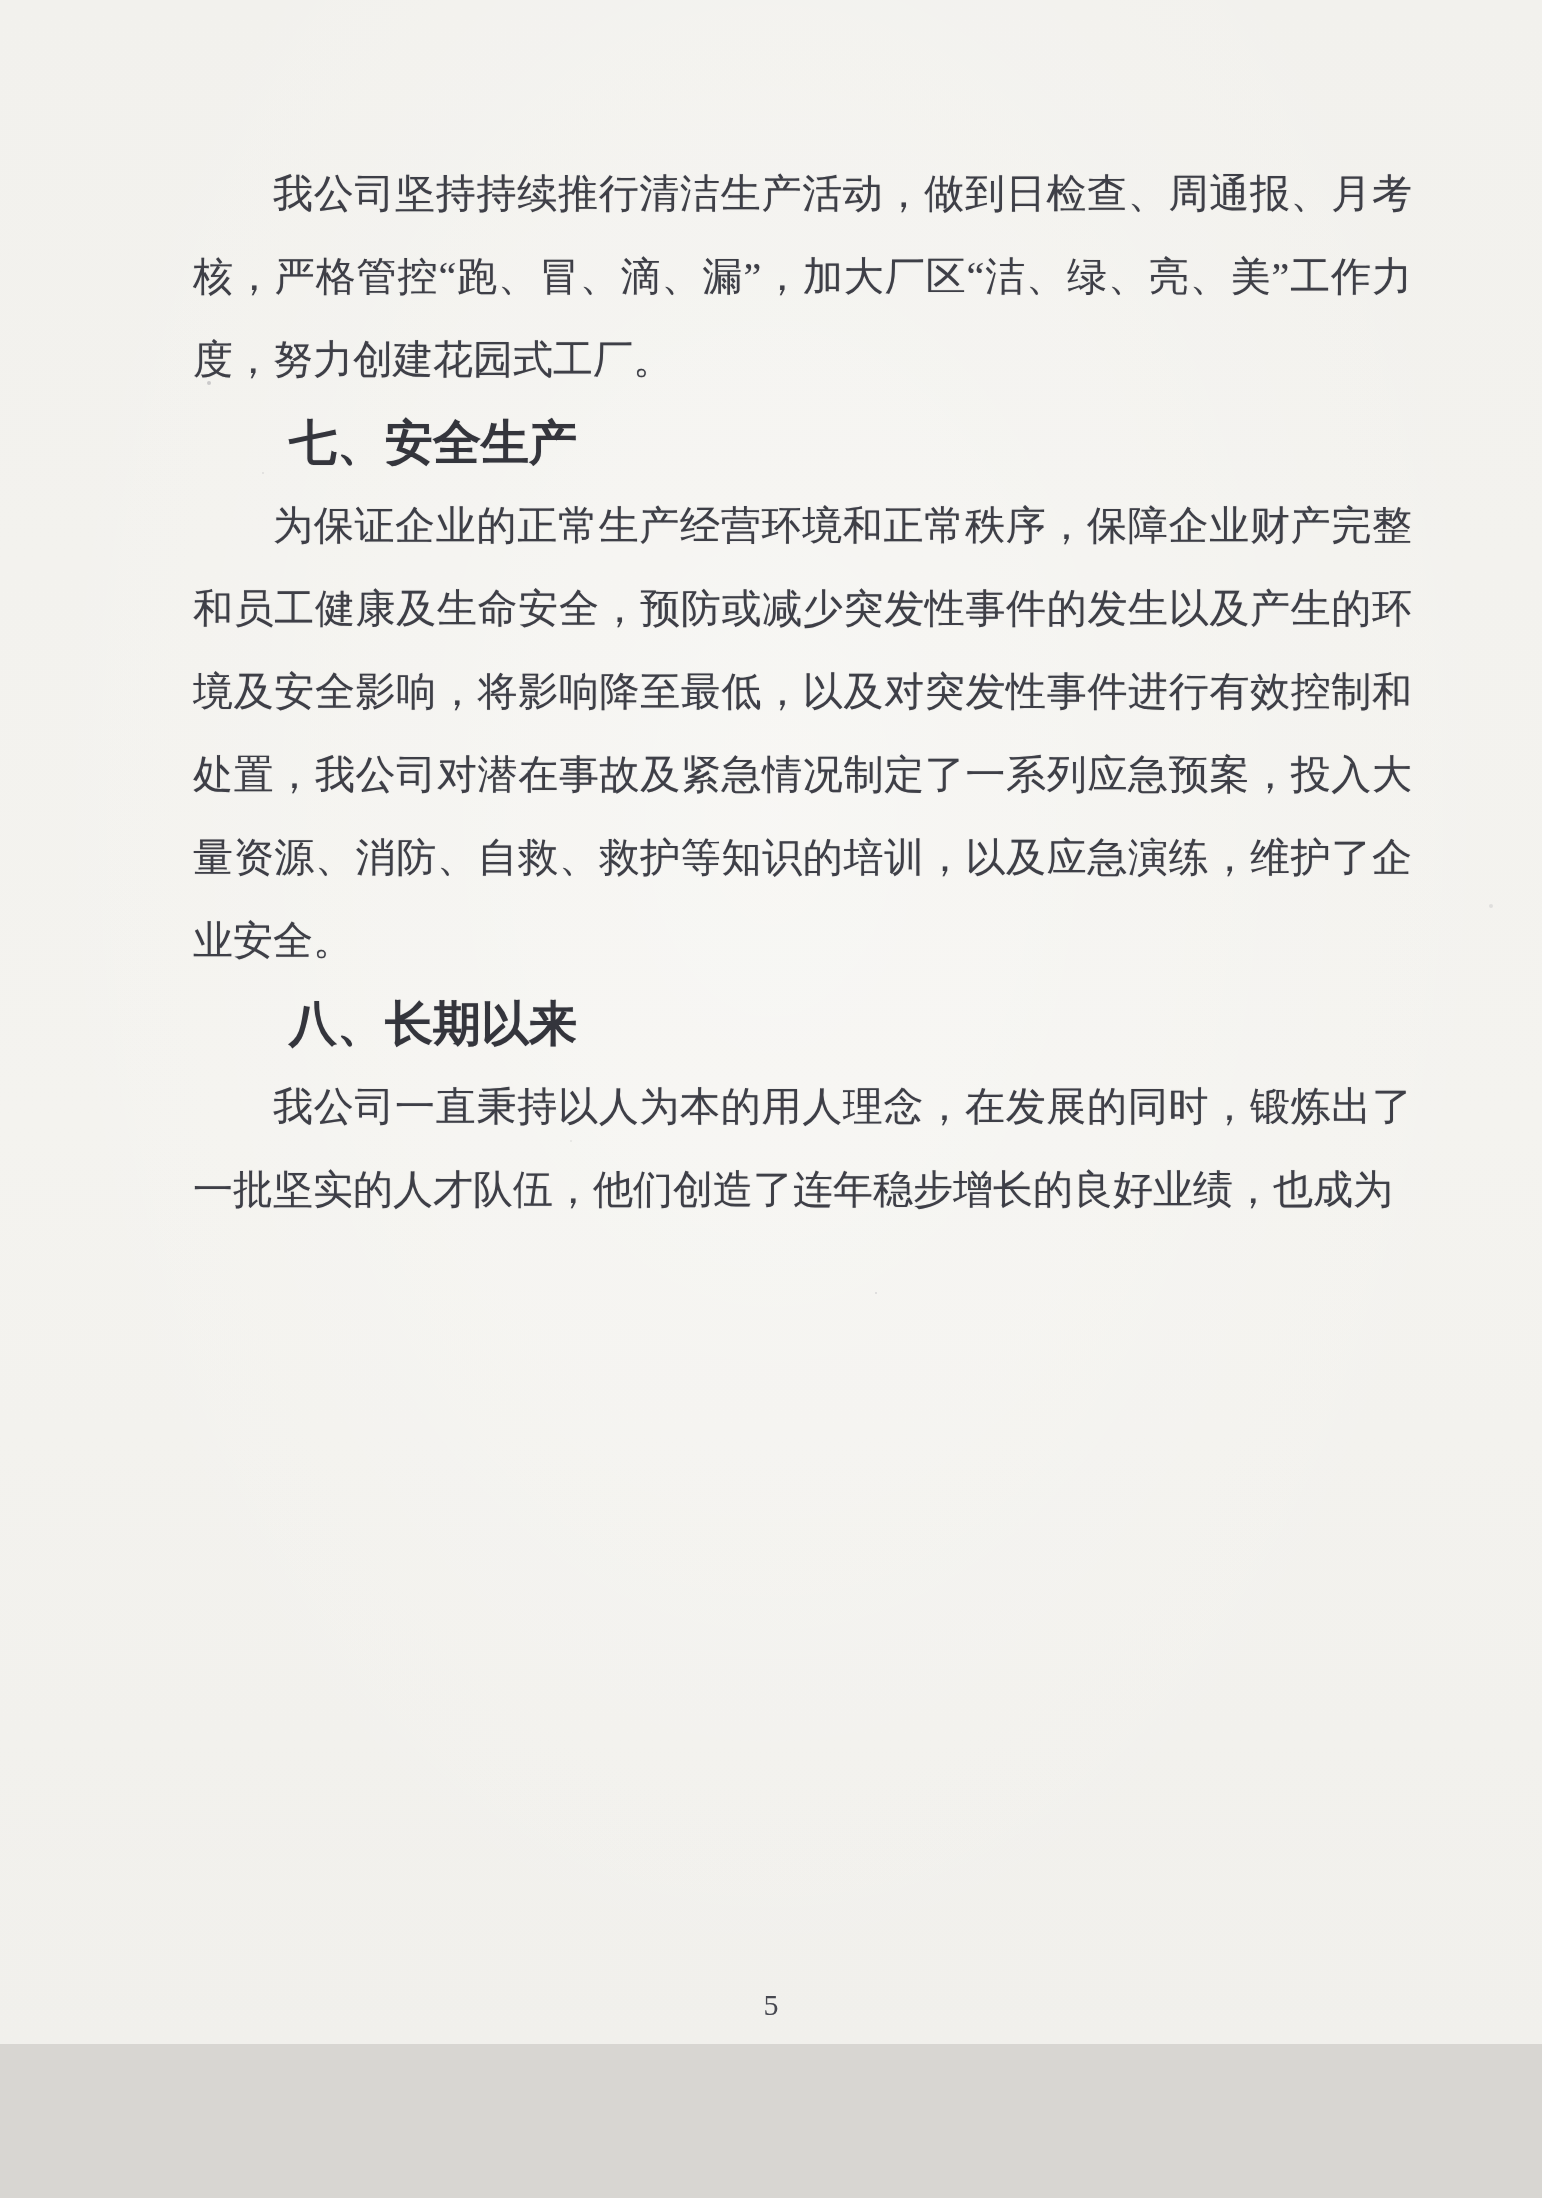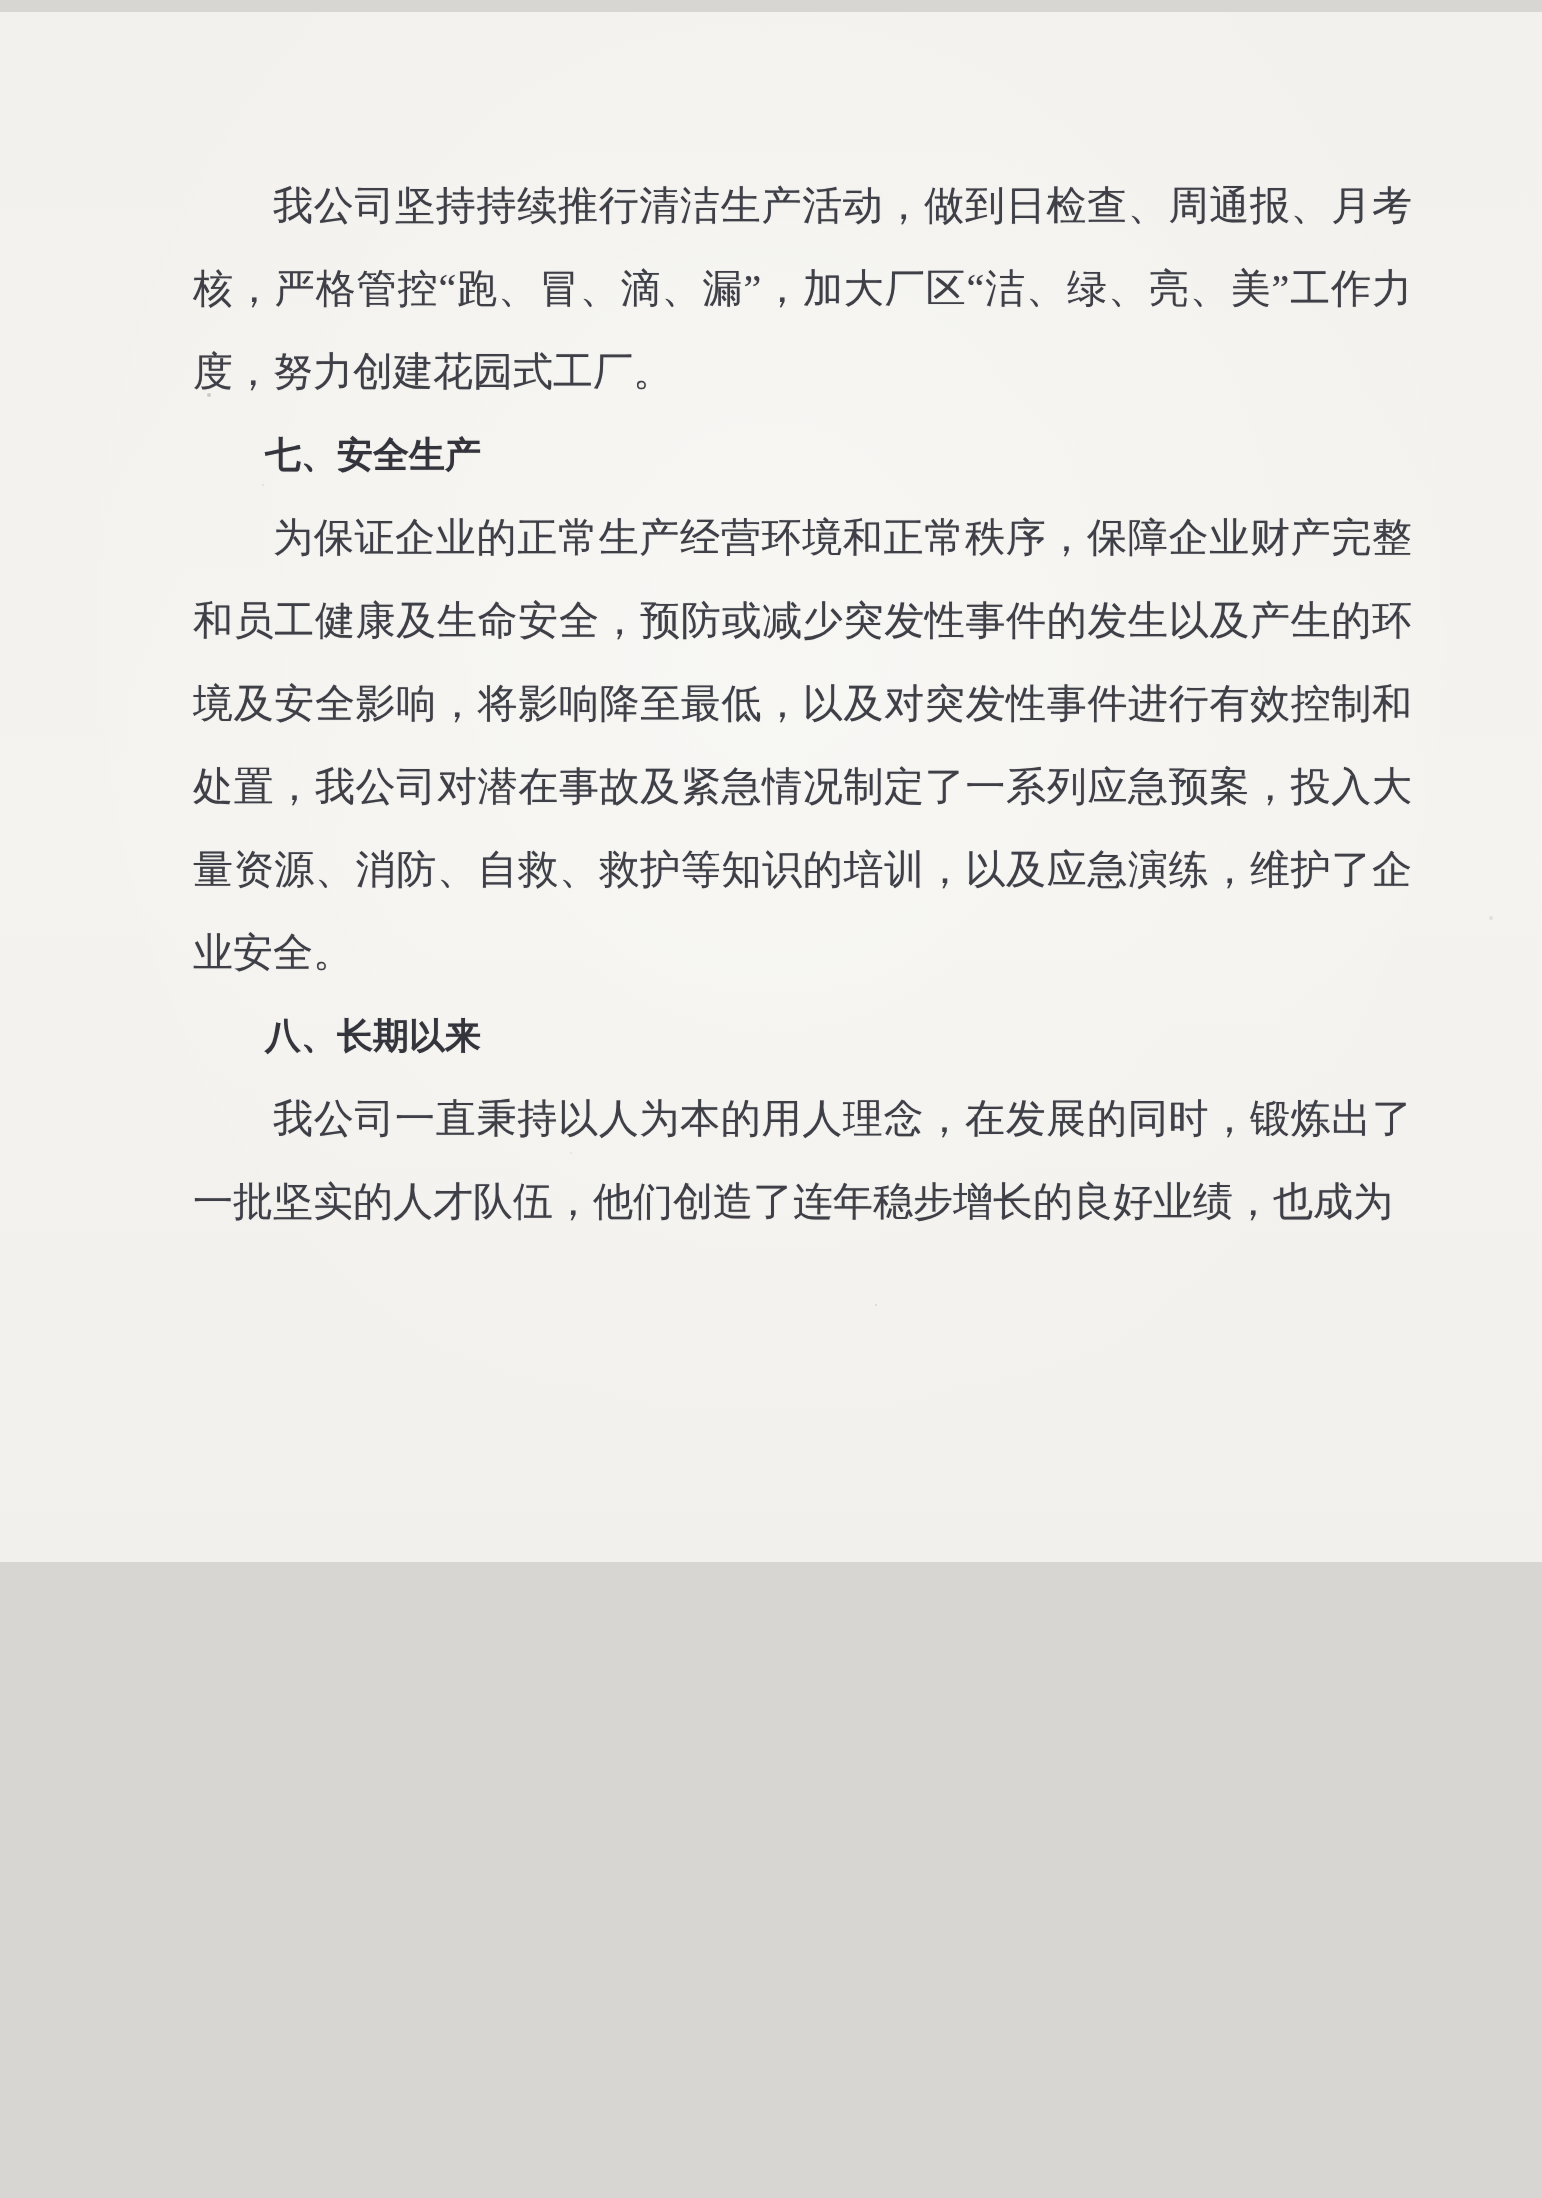--- a/index.html
+++ b/index.html
@@ -3,22 +3,22 @@
 <meta charset="utf-8">
 <style>
   html, body {
     margin: 0;
     padding: 0;
     background: #d8d6d2;
   }
   .page {
     position: relative;
     width: 1542px;
-    height: 1550px;
-    margin: 12px auto;
+    height: 2044px;
+    margin: 0 auto;
     background:
       radial-gradient(ellipse at 50% 40%, rgba(255,255,255,0.35), rgba(0,0,0,0) 70%),
       linear-gradient(180deg, #f2f1ed 0%, #f4f3ef 55%, #f1f0ec 100%);
     overflow: hidden;
     font-family: "Liberation Serif", "DejaVu Serif", serif;
   }
   
   .page::after {
     content: "";
     position: absolute;
@@ -47,21 +47,21 @@
     text-align: justify;
     text-shadow: 0 0 1px rgba(62,63,71,0.35);
   }
   .para {
     margin: 0;
     text-indent: 2em;
   }
   .heading {
     margin: 0;
     text-indent: 2em;
-    font-size: 36px;
+    font-size: 48px;
     line-height: 83px;
     font-weight: 700;
     font-family: "Liberation Sans", "DejaVu Sans", sans-serif;
     color: #34353c;
     text-align: left;
   }
   .page-number {
     position: absolute;
     top: 1985px;
     left: 0;

